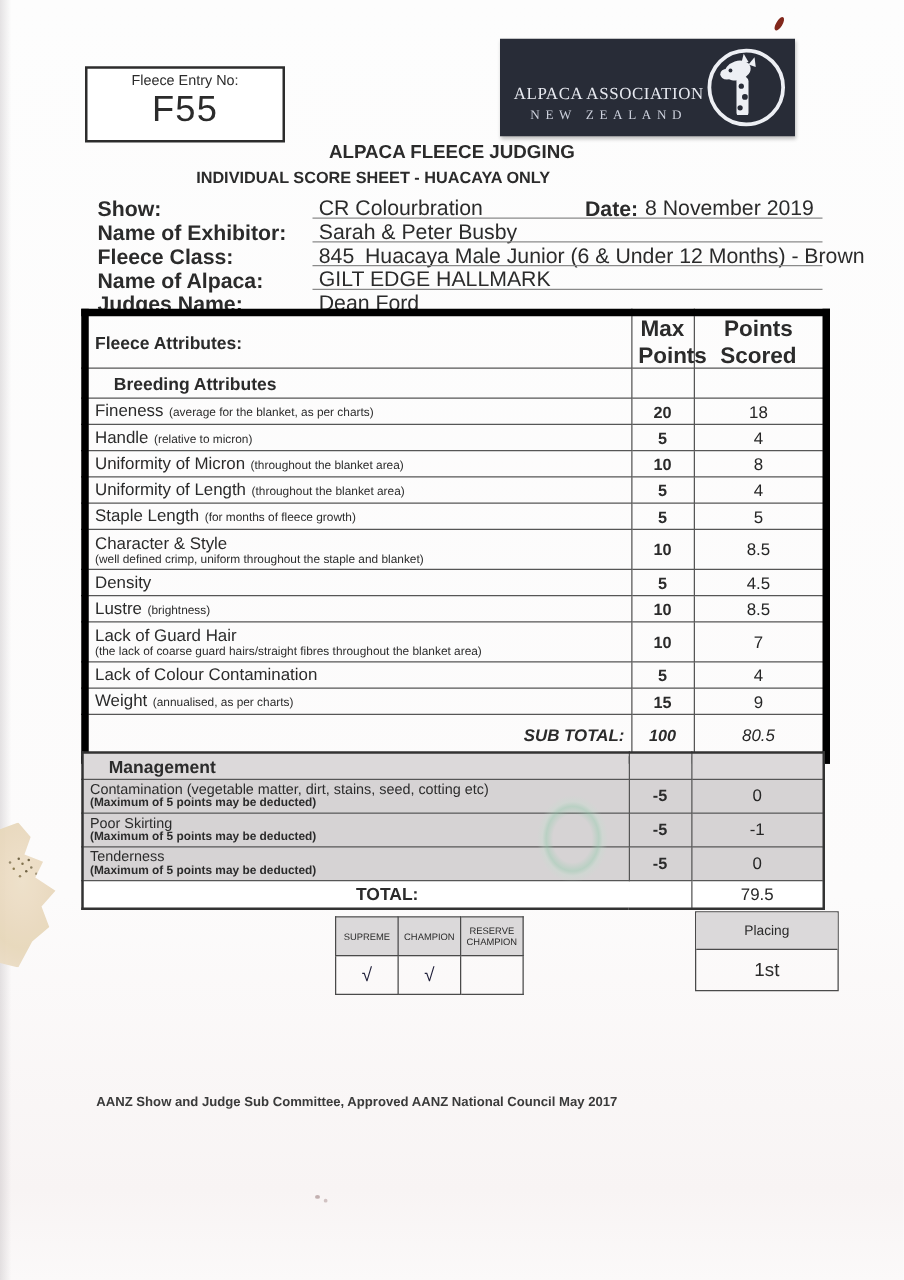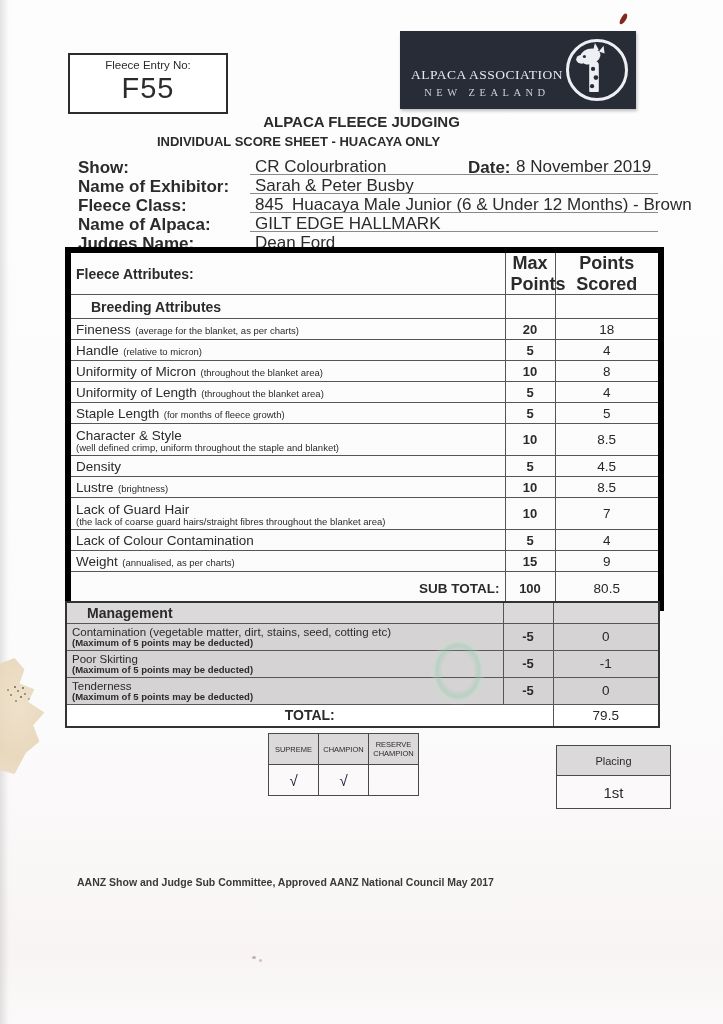--- a/index.html
+++ b/index.html
@@ -51,40 +51,40 @@
   .hline{display:block;}
   .section-row td{height:24px;}
   .section-cell{font-size:14px;font-weight:bold;padding-left:20px !important;}
   .attr-row td{height:21px;}
   .attr-row.stacked td{height:32px;}
   .attr-name{font-size:13.5px;}
   .attr-detail{font-size:9.5px;}
   .stacked .attr-detail{display:block;margin-top:-2px;}
   .max-cell{text-align:center;font-weight:bold;font-size:13px;}
   .scored-cell{text-align:center;font-size:13.5px;color:#262626;}
-  .subtotal-row td{height:36px;}
+  .subtotal-row td{height:36px;font-style:italic;}
   .subtotal-label{text-align:right;font-weight:bold;font-size:13.5px;}
 
   .mgmt-table{position:absolute;left:65px;top:601px;width:593px;border:2px solid #333;}
   .mgmt-table td{border:1px solid #565656;padding:0 5px;vertical-align:middle;box-sizing:border-box;}
   .mgmt-head td{height:21px;background:#dcd9da;}
   .mgmt-row td{height:27px;background:#d6d3d4;}
   .mgmt-name{font-size:11.5px;display:block;}
   .mgmt-detail{font-size:9.5px;font-weight:bold;display:block;margin-top:-1px;}
   .total-row td{height:23px;background:#fff;}
   .total-label{text-align:center;font-weight:bold;font-size:14px;}
   .total-scored{font-size:13.5px;}
 
   .awards{position:absolute;left:268px;top:733px;border:1.5px solid #4a4a4a;}
   .awards th,.awards td{border:1.5px solid #4a4a4a;box-sizing:border-box;text-align:center;}
   .awards th{width:50px;height:31px;background:#dbd9da;font-size:7.5px;font-weight:normal;
     line-height:1.2;padding:0 2px;}
   .awards td{height:31px;font-size:15px;color:#20203a;}
 
-  .placing-box{position:absolute;left:556px;top:729px;width:113px;border:1.5px solid #4a4a4a;margin-top:16px;}
+  .placing-box{position:absolute;left:556px;top:729px;width:113px;border:1.5px solid #4a4a4a;}
   .placing-head{height:29px;background:#dbd9da;border-bottom:1.5px solid #4a4a4a;
     display:flex;align-items:center;justify-content:center;font-size:11px;}
   .placing-value{height:32px;display:flex;align-items:center;justify-content:center;font-size:15px;}
 
   .footer-note{position:absolute;left:77px;top:876px;font-size:10.5px;font-weight:600;color:#3a3a3a;}
 
   
   .stain-left{position:absolute;left:-4px;top:658px;width:62px;height:116px;z-index:4;
     background:radial-gradient(ellipse at 35% 40%,#eee0c9 0%,#e7d7ba 55%,#efe4d0 100%);
     clip-path:polygon(0 6%,30% 0,46% 10%,38% 22%,62% 27%,52% 38%,78% 47%,60% 58%,70% 72%,48% 82%,30% 100%,0 96%);

